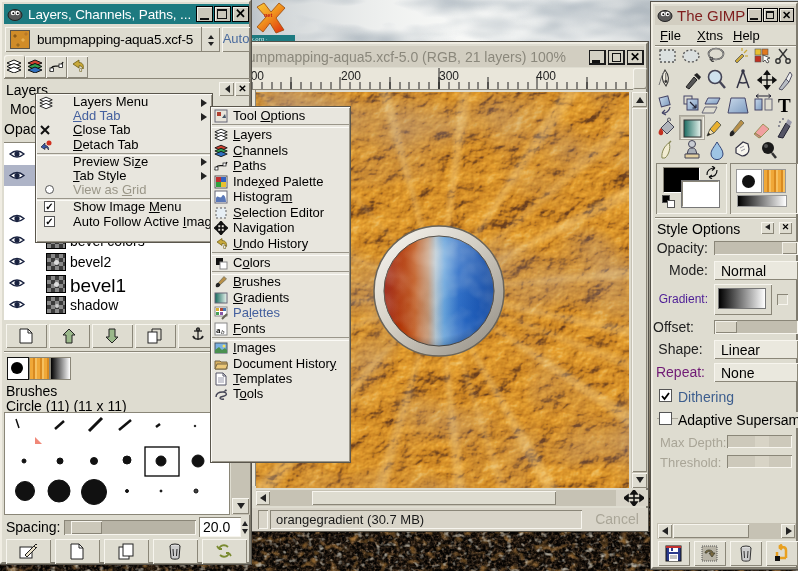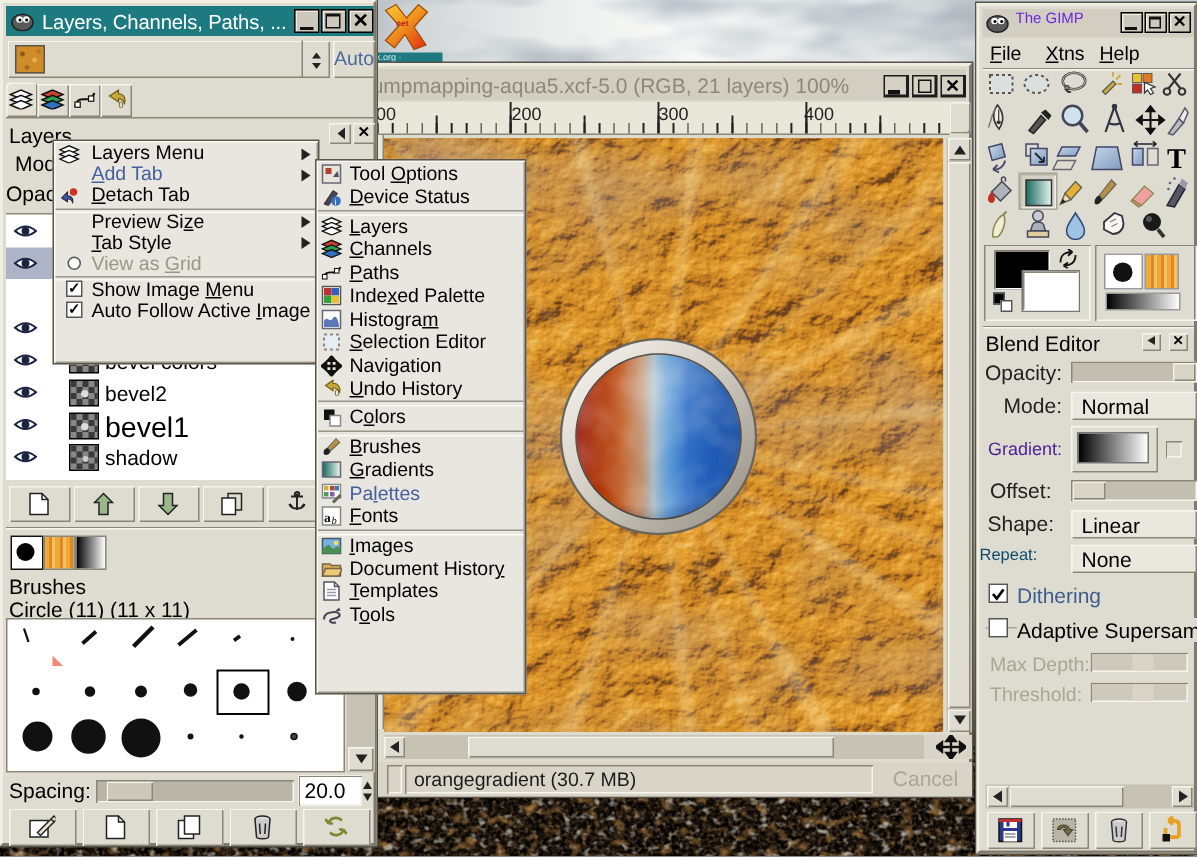--- a/index.html
+++ b/index.html
@@ -3,21 +3,21 @@
 <style>
 *{box-sizing:border-box;margin:0;padding:0}
 html,body{width:798px;height:571px;overflow:hidden}
 body{position:relative;font-family:"Liberation Sans",sans-serif;font-size:13px;color:#000;background:#c6cfd4}
 .abs{position:absolute}
 .out{box-shadow:inset 1px 1px 0 #f7f5ee,inset -1px -1px 0 #8a8678}
 .in{box-shadow:inset 1px 1px 0 #8a8678,inset -1px -1px 0 #f7f5ee}
 .btn{background:#dedcd0}
 .bevelwin{background:#dedcd0;border:2px solid;border-color:#f0ede3 #7e7a6e #7e7a6e #f0ede3;box-shadow:0 0 0 1px #55524a}
 .tl{white-space:nowrap;overflow:hidden}
-.mi{height:14.2px;line-height:14.2px;position:relative;padding-left:25px;white-space:nowrap;font-size:13px}
+.mi{height:14.2px;line-height:14.2px;position:relative;padding-left:37px;white-space:nowrap;font-size:13px}
 .m2{height:15.45px;line-height:15.45px;position:relative;padding-left:22px;white-space:nowrap;font-size:13px}
 .sep{height:3px;margin:0 1px;border-top:1px solid #9a968a;border-bottom:1px solid #fbfaf6;margin-top:1px;margin-bottom:-1px}
 #menu2 .sep{height:4px}
 .ic{position:absolute;left:3px;top:1px}
 .arr{position:absolute;right:5px;top:3.5px;width:0;height:0;border:4px solid transparent;border-left:6px solid #222;border-right:0}
 .radio{position:absolute;left:9px;top:2px;width:9px;height:9px;border-radius:50%;background:#fff;border:1px solid #555}
 .rdot{position:absolute;left:2px;top:2px;width:3px;height:3px;border-radius:50%;background:#111}
 .chk{position:absolute;left:8px;top:1px;width:11px;height:11px;background:#fff;border:1px solid #555;font-size:10px;line-height:10px;text-align:center;font-weight:bold}
 u{text-decoration:underline}
 </style></head>
@@ -262,20 +262,21 @@
         <div class="abs" style="left:3px;top:11px;width:9px;height:2px;background:#111"></div>
       </div>
    <div class="abs" style="left:210px;top:2px;width:17px;height:16px;background:#ccc8bb;border:1px solid #000;box-shadow:inset 1px 1px 0 #f0eee6">
         <div class="abs" style="left:2px;top:2px;width:10px;height:10px;border:1px solid #111;border-top:2px solid #111"></div>
       </div>
    <div class="abs" style="left:228px;top:2px;width:17px;height:16px;background:#ccc8bb;border:1px solid #000;box-shadow:inset 1px 1px 0 #f0eee6;font-size:13px;font-weight:bold;text-align:center;line-height:14px">✕</div>
  </div>
 
  <div class="abs out" style="left:3px;top:25px;width:215px;height:25px;background:#dedcd0">
    <div class="abs" style="left:5px;top:3px;width:20px;height:19px;border:1px solid #5a544a;background:#d08c28;background-image:radial-gradient(circle 2px at 4px 5px,#8a5a18 60%,transparent),radial-gradient(circle 2px at 12px 9px,#e8b050 60%,transparent),radial-gradient(circle 2px at 7px 14px,#9a6a20 60%,transparent),radial-gradient(circle 2px at 15px 3px,#b87828 60%,transparent)"></div>
+   <div class="abs tl" style="left:32px;top:5px;width:163px;font-size:13.5px;letter-spacing:-0.2px">bumpmapping-aqua5.xcf-5</div>
    <div class="abs" style="left:196px;top:0px;width:1px;height:25px;background:#8a8678"></div>
    <div class="abs" style="left:203px;top:5px;width:0;height:0;border:3.5px solid transparent;border-bottom:4.5px solid #222"></div>
    <div class="abs" style="left:203px;top:15px;width:0;height:0;border:3.5px solid transparent;border-top:4.5px solid #222"></div>
  </div>
  <div class="abs out" style="left:220px;top:25px;width:28px;height:25px;background:#dedcd0;color:#4a6b9e;text-align:center;line-height:24px;font-size:13px">Auto</div>
 
  <div class="abs" style="left:2px;top:53px;width:247px;height:23px">
    <div class="abs out" style="left:0;top:0;width:21px;height:23px;background:#e4e1d4;border-radius:3px 3px 0 0">
      <svg width="17" height="14" style="position:absolute;left:2px;top:4px" viewBox="0 0 17 14">
           <g stroke="#111" stroke-width="1" fill="#fff">
@@ -476,21 +477,21 @@
 <div class="abs bevelwin" id="toolbox" style="left:651px;top:2px;width:147px;height:567px">
 
  <div class="abs" style="left:2px;top:2px;width:141px;height:19px;background:#d2cec1">
    <svg width="17" height="14" style="position:absolute;left:2px;top:2px" viewBox="0 0 17 14">
         <ellipse cx="8" cy="8" rx="7" ry="5.5" fill="#5a5a5a" stroke="#222" stroke-width="1"></ellipse>
         <circle cx="6" cy="6" r="2.2" fill="#fff"></circle>
         <circle cx="10.5" cy="6" r="2.2" fill="#fff"></circle>
         <circle cx="6.3" cy="6.3" r="1" fill="#000"></circle>
         <circle cx="10.8" cy="6.3" r="1" fill="#000"></circle>
       </svg>
-   <div class="abs tl" style="left:22px;top:1px;width:68px;color:#6d28d9;font-size:10px">The GIMP</div>
+   <div class="abs tl" style="left:22px;top:1px;width:68px;color:#7f1d1d;font-size:15px">The GIMP</div>
    <div class="abs" style="left:92px;top:2px;width:15px;height:14px;background:#ccc8bb;border:1px solid #000;box-shadow:inset 1px 1px 0 #f0eee6">
         <div class="abs" style="left:2px;top:9px;width:8px;height:2px;background:#111"></div>
       </div>
    <div class="abs" style="left:108px;top:2px;width:15px;height:14px;background:#ccc8bb;border:1px solid #000;box-shadow:inset 1px 1px 0 #f0eee6">
         <div class="abs" style="left:2px;top:2px;width:8px;height:8px;border:1px solid #111;border-top:2px solid #111"></div>
       </div>
    <div class="abs" style="left:124px;top:2px;width:15px;height:14px;background:#ccc8bb;border:1px solid #000;box-shadow:inset 1px 1px 0 #f0eee6;font-size:11px;font-weight:bold;text-align:center;line-height:12px">✕</div>
  </div>
 
  <div class="abs" style="left:2px;top:22px;width:141px;height:19px">
@@ -639,47 +640,47 @@
  </div>
  <div class="abs in" style="left:77px;top:159px;width:68px;height:51px">
    <div class="abs" style="left:6px;top:6px;width:26px;height:24px;background:#fff;border:1px solid #999">
         <div class="abs" style="left:5px;top:5px;width:13px;height:13px;background:#111;border-radius:50%"></div>
       </div>
    <div class="abs" style="left:33px;top:6px;width:23px;height:24px;border:1px solid #999;background:repeating-linear-gradient(90deg,#f0a838 0 3px,#d98a20 3px 5px,#f6c060 5px 7px)"></div>
    <div class="abs" style="left:7px;top:32px;width:50px;height:12px;border:1px solid #999;background:linear-gradient(90deg,#000,#fff)"></div>
  </div>
  <div class="abs" style="left:2px;top:213px;width:141px;height:2px;box-shadow:inset 0 1px 0 #8a8678,inset 0 -1px 0 #f7f5ee"></div>
 
- <div class="abs" style="left:4px;top:217px;font-size:14px">Blend Editor</div>
+ <div class="abs" style="left:4px;top:217px;font-size:14px">Style Options</div>
  <div class="abs out btn" style="left:108px;top:218px;width:13px;height:12px">
       <div style="width:0;height:0;border:3.5px solid transparent;border-right:5px solid #222;margin:2px 0 0 1px"></div>
     </div>
  <div class="abs out btn" style="left:126px;top:218px;width:13px;height:12px;font-size:9px;font-weight:bold;text-align:center;line-height:11px">✕</div>
  <div class="abs" style="left:0px;top:236px;width:55px;text-align:right;font-size:14px;color:#222">Opacity:</div>
  <div class="abs in" style="left:61px;top:237px;width:84px;height:14px;background:#c2beb0;overflow:hidden">
       <div class="abs" style="left:68px;top:1px;width:15px;height:12px;background:#d8d4c6;box-shadow:inset 1px 1px 0 #f2f0e8,inset -1px -1px 0 #8a8678"></div>
     </div>
  <div class="abs" style="left:0px;top:258px;width:55px;text-align:right;font-size:14px;color:#222">Mode:</div>
  <div class="abs out" style="left:61px;top:257px;width:84px;height:19px;background:#eae8de">
       <span style="position:absolute;left:7px;top:2px;font-size:14px">Normal</span>
     </div>
  <div class="abs" style="left:0px;top:288px;width:55px;text-align:right;font-size:12px;color:#4c1d95">Gradient:</div>
  <div class="abs out" style="left:61px;top:280px;width:58px;height:31px;background:#dedcd0">
       <div class="abs" style="left:4px;top:4px;width:48px;height:21px;border:1px solid #777;background:linear-gradient(90deg,#000,#fff)"></div>
     </div>
  <div class="abs" style="left:124px;top:290px;width:11px;height:11px;background:#dedcd0;box-shadow:inset 1px 1px 0 #8a8678,inset -1px -1px 0 #f7f5ee"></div>
- <div class="abs" style="left:0px;top:315px;width:55px;text-align:center;font-size:14px;color:#222">Offset:</div>
+ <div class="abs" style="left:0px;top:315px;width:55px;text-align:left;font-size:14px;color:#222">Offset:</div>
  <div class="abs in" style="left:61px;top:316px;width:84px;height:14px;background:#c2beb0;overflow:hidden">
       <div class="abs" style="left:1px;top:1px;width:22px;height:12px;background:#d8d4c6;box-shadow:inset 1px 1px 0 #f2f0e8,inset -1px -1px 0 #8a8678"></div>
     </div>
  <div class="abs" style="left:0px;top:337px;width:55px;text-align:center;font-size:14px;color:#222">Shape:</div>
  <div class="abs out" style="left:61px;top:336px;width:84px;height:19px;background:#eae8de">
       <span style="position:absolute;left:7px;top:2px;font-size:14px">Linear</span>
     </div>
- <div class="abs" style="left:0px;top:360px;width:55px;text-align:left;font-size:11px;color:#0c4a6e">Repeat:</div>
+ <div class="abs" style="left:0px;top:360px;width:55px;text-align:center;font-size:14px;color:#701a75">Repeat:</div>
  <div class="abs out" style="left:61px;top:359px;width:84px;height:19px;background:#eae8de">
       <span style="position:absolute;left:7px;top:2px;font-size:14px">None</span>
     </div>
  <div class="abs" style="left:6px;top:385px;width:13px;height:13px;background:#fff;border:1px solid #555"><svg width="11" height="11">
         <path d="M2 5 L4.5 8 L9 2" stroke="#000" stroke-width="1.8" fill="none"></path>
       </svg></div>
  <div class="abs" style="left:25px;top:385px;font-size:14px;color:#3d5e8e">Dithering</div>
  <div class="abs" style="left:4px;top:414px;width:139px;height:1px;background:#aaa69a"></div>
  <div class="abs" style="left:6px;top:408px;width:13px;height:13px;background:#fff;border:1px solid #555"></div>
  <div class="abs tl" style="left:25px;top:408px;width:120px;font-size:14px;background:#dedcd0">Adaptive Supersampling</div>
@@ -738,43 +739,41 @@
 
 <div class="abs" id="menu1" style="left:35px;top:93px;width:178px;height:150px;background:#e8e6de;border:1px solid #5a564c;box-shadow:inset 1px 1px 0 #fbfaf6,inset -1px -1px 0 #9a968a;padding-top:1px">
  <div class="mi"><svg class="ic" width="15" height="13" viewBox="0 0 17 14">
         <g stroke="#111" stroke-width="1" fill="#fff">
           <path d="M1 4 L8 1 L15 4 L8 7 Z"></path>
           <path d="M1 7.5 L8 4.5 L15 7.5 L8 10.5 Z"></path>
           <path d="M1 11 L8 8 L15 11 L8 14 Z"></path>
         </g>
       </svg>Layers Menu<span class="arr"></span></div>
  <div class="mi" style="color:#44609e"><u>A</u>dd Tab<span class="arr"></span></div>
+ <div class="mi"><svg class="ic" width="12" height="12" viewBox="0 0 12 12">
+        <path d="M2 2 L10 10 M10 2 L2 10" stroke="#111" stroke-width="2"></path>
+      </svg><u>C</u>lose Tab</div>
  <div class="mi"><svg class="ic" width="14" height="13">
         <path d="M2 8 L6 4 L6 6.5 C9 6.5 10 9 9.5 11 C8.5 9 8 8.6 6 8.5 L6 10.5 Z" fill="#3858a8" stroke="#223" stroke-width="0.7"></path>
         <circle cx="10" cy="4" r="2.5" fill="#d03020"></circle>
       </svg><u>D</u>etach Tab</div>
  <div class="sep"></div>
  <div class="mi">Preview Si<u>z</u>e<span class="arr"></span></div>
  <div class="mi"><u>T</u>ab Style<span class="arr"></span></div>
  <div class="mi" style="color:#9a9688"><span class="radio"></span>View as <u>G</u>rid</div>
  <div class="sep"></div>
  <div class="mi"><span class="chk">✓</span>Show Image <u>M</u>enu</div>
  <div class="mi"><span class="chk">✓</span>Auto Follow Active <u>I</u>mage</div>
 </div>
 <div class="abs" id="menu2" style="left:210px;top:106px;width:141px;height:357px;background:#e8e6de;border:1px solid #5a564c;box-shadow:inset 1px 1px 0 #fbfaf6,inset -1px -1px 0 #9a968a;padding-top:1px">
  <div class="m2"><svg class="ic" width="14" height="14">
         <rect x="1" y="1" width="12" height="12" fill="#e8e4da" stroke="#667"></rect>
         <rect x="3" y="3" width="4" height="4" fill="#b04030"></rect>
         <path d="M8 9 L11 5 L12 9 Z" fill="#456"></path>
       </svg>Tool <u>O</u>ptions</div>
- <div class="m2"><svg class="ic" width="14" height="14">
-        <path d="M2 12 L8 3 L11 5 L5 13 Z" fill="#445" stroke="#223" stroke-width="0.6"></path>
-        <circle cx="10" cy="10" r="3.2" fill="#3a6ec0"></circle>
-        <text x="9" y="12.5" font-size="6" fill="#fff">i</text>
-      </svg><u>D</u>evice Status</div>
  <div class="sep"></div>
  <div class="m2"><svg class="ic" width="15" height="13" viewBox="0 0 17 14">
         <g stroke="#111" stroke-width="1" fill="#fff">
           <path d="M1 4 L8 1 L15 4 L8 7 Z"></path>
           <path d="M1 7.5 L8 4.5 L15 7.5 L8 10.5 Z"></path>
           <path d="M1 11 L8 8 L15 11 L8 14 Z"></path>
         </g>
       </svg><u>L</u>ayers</div>
  <div class="m2"><svg class="ic" width="15" height="13" viewBox="0 0 17 14">
         <g stroke="#111" stroke-width="1">

